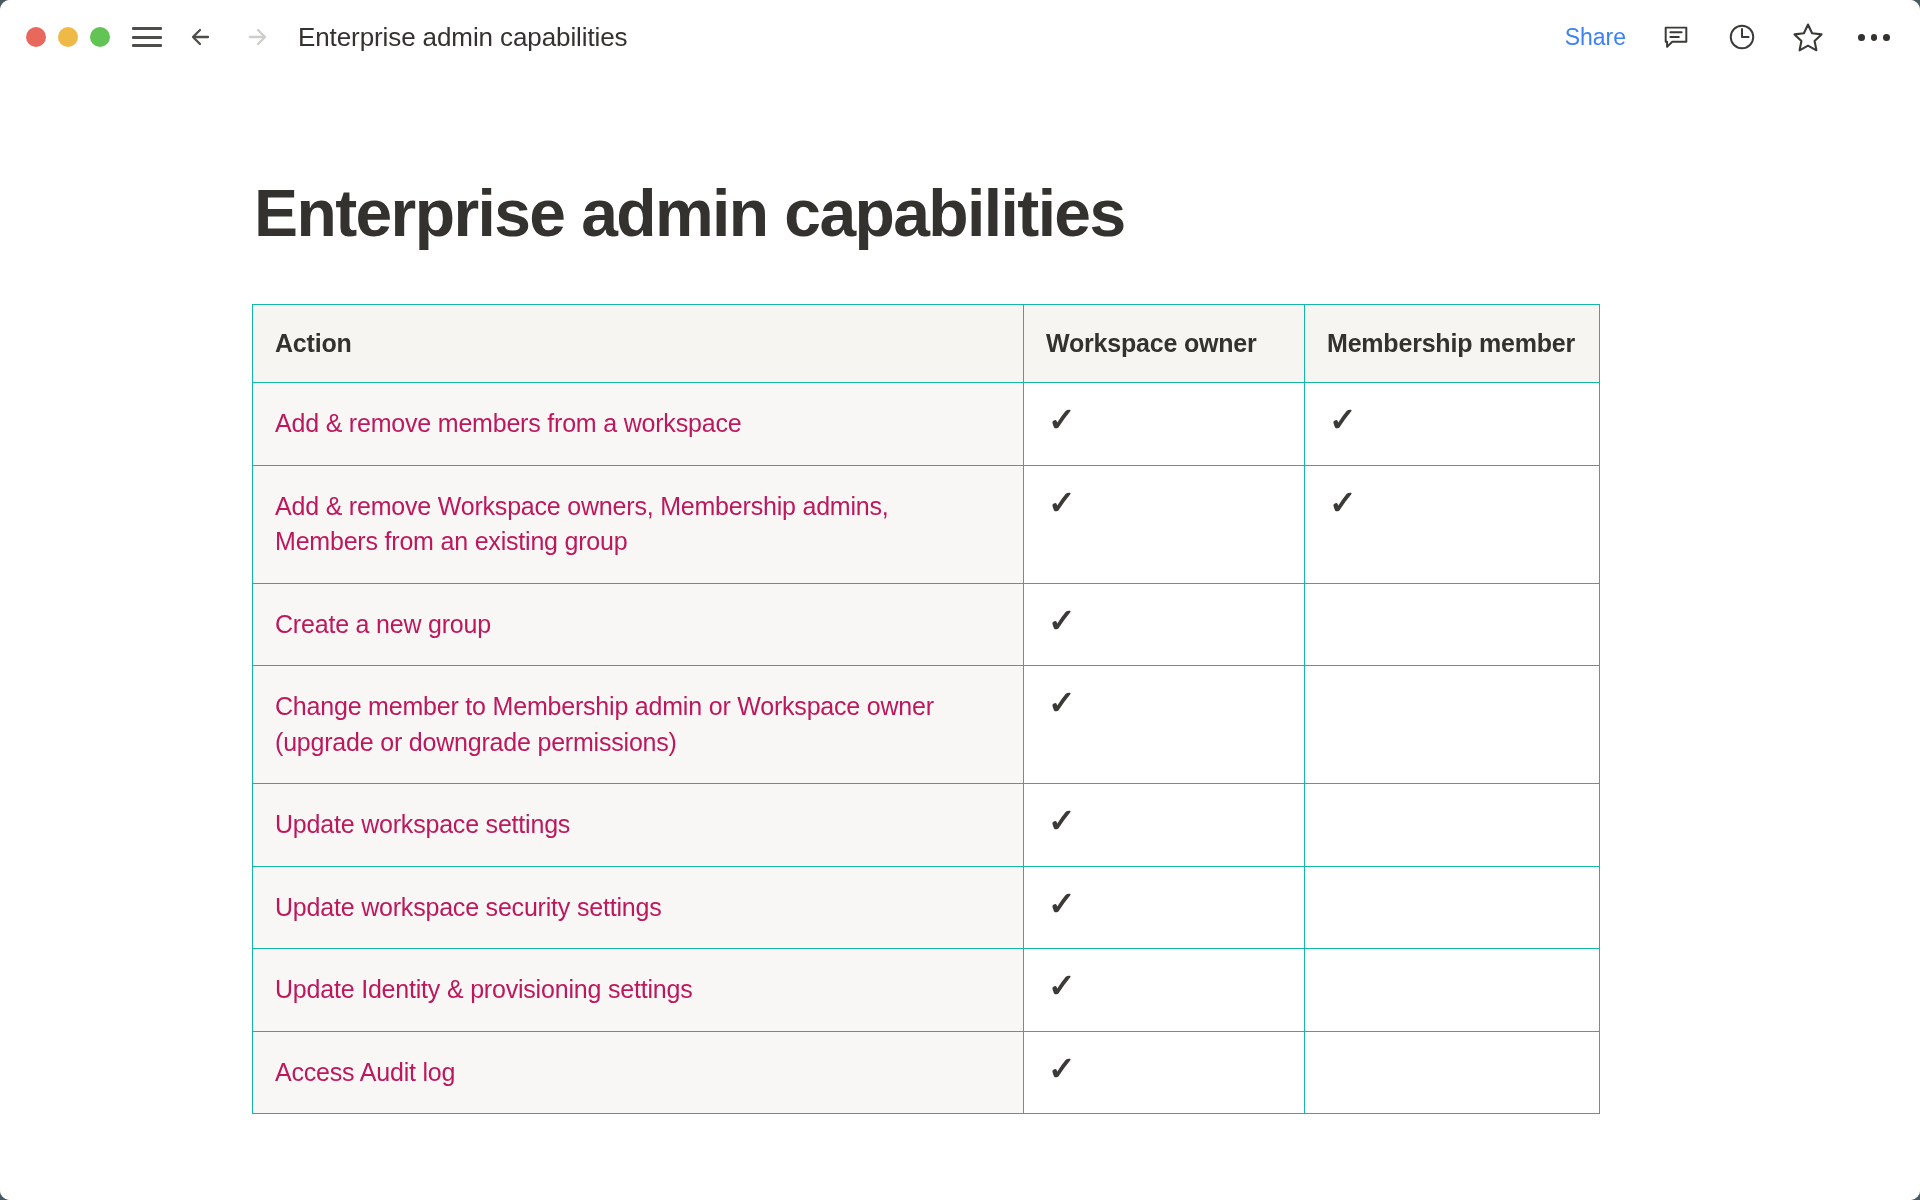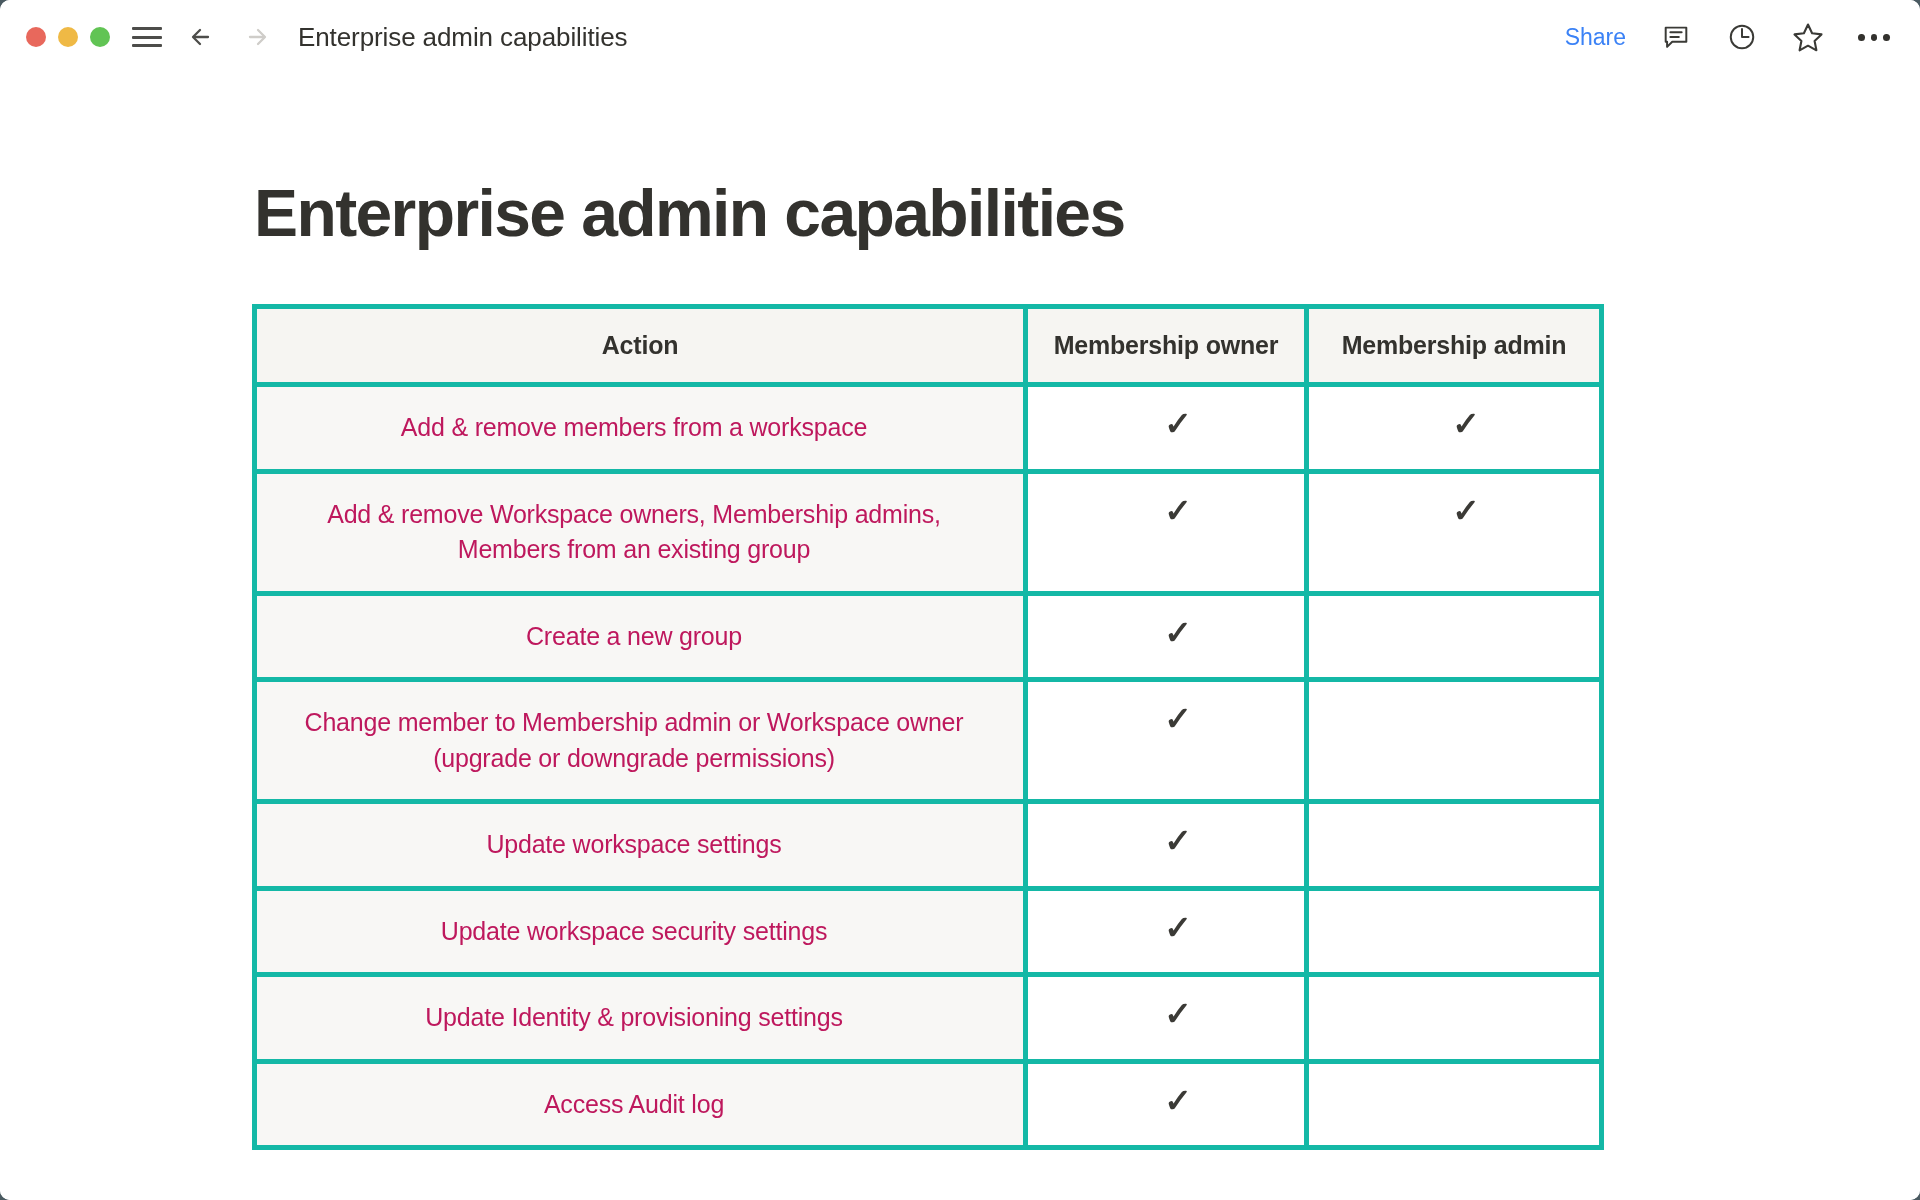--- a/index.html
+++ b/index.html
@@ -146,23 +146,23 @@
     border-collapse: collapse;
     table-layout: fixed;
   }
 
   .cap-table col.c-action { width: 771px; }
   .cap-table col.c-owner  { width: 281px; }
   .cap-table col.c-admin  { width: 295px; }
 
   .cap-table th,
   .cap-table td {
-    border: 5px solid #14b8a6;
+    border: 1px solid #14b8a6;
     vertical-align: middle;
-    text-align: center;
+    text-align: left;
   }
 
   .cap-table thead th {
     background: #f6f5f2;
     padding: 22px 22px 22px 22px;
     font-size: 25px;
     font-weight: bold;
     color: #33322e;
     height: 78px;
     letter-spacing: -0.2px;
@@ -270,22 +270,22 @@
 
     <table class="cap-table">
       <colgroup>
         <col class="c-action">
         <col class="c-owner">
         <col class="c-admin">
       </colgroup>
       <thead>
         <tr>
           <th>Action</th>
-          <th>Membership owner</th>
-          <th>Membership admin</th>
+          <th>Workspace owner</th>
+          <th>Membership member</th>
         </tr>
       </thead>
       <tbody>
         <tr>
           <td class="action-cell">Add &amp; remove members from a workspace</td>
           <td class="mark-cell">
             <span class="check">✓</span>
           </td>
           <td class="mark-cell">
             <span class="check">✓</span>

